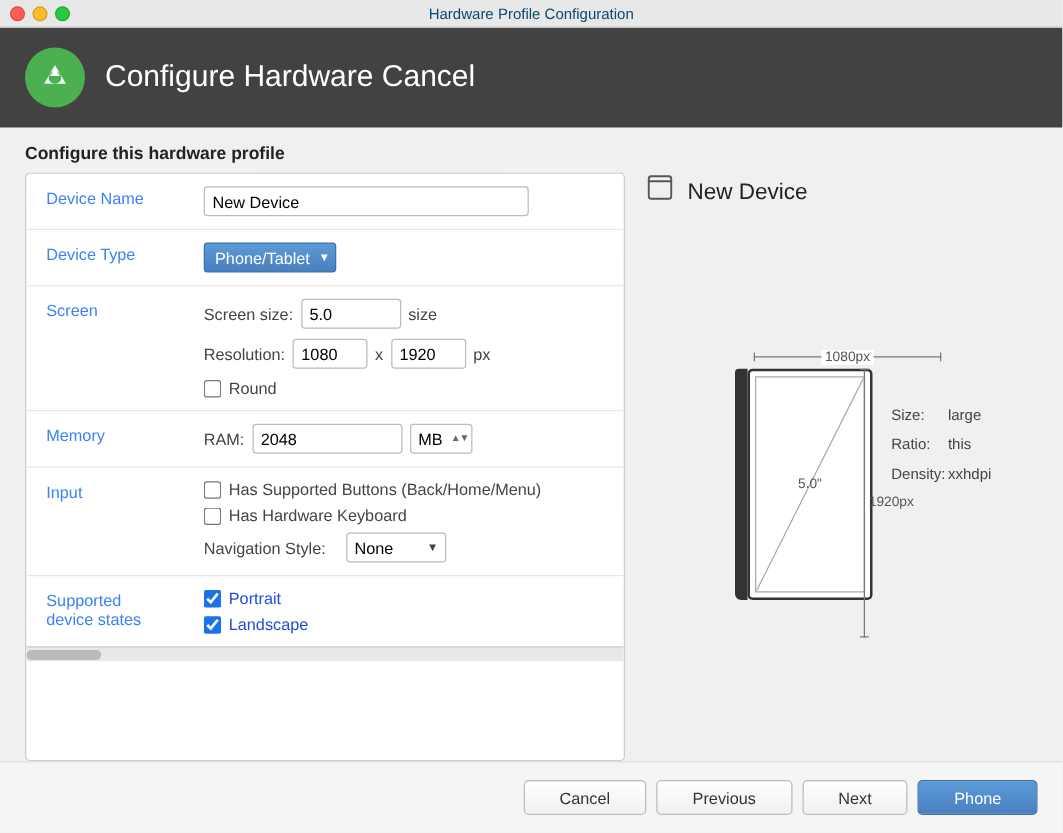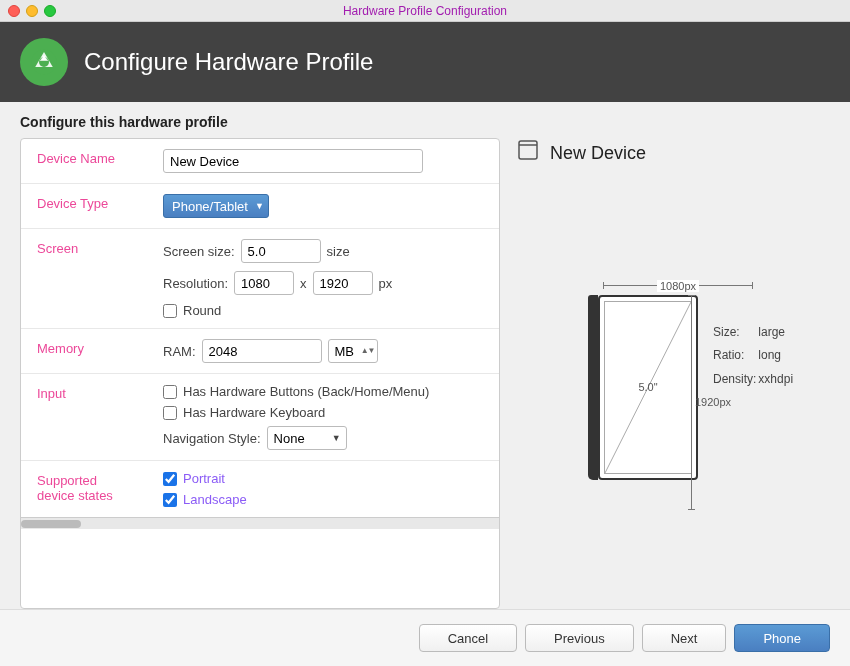--- a/index.html
+++ b/index.html
@@ -35,21 +35,21 @@
       width: 12px;
       height: 12px;
       border-radius: 50%;
       border: 1px solid rgba(0,0,0,0.2);
     }
     .tb-btn.close { background: #ff5f57; border-color: #e0443e; }
     .tb-btn.minimize { background: #febc2e; border-color: #d4a017; }
     .tb-btn.maximize { background: #28c840; border-color: #1aab29; }
     .title-bar-text {
       font-size: 12px;
-      color: #a21caf;
+      color: #0c4a6e;
       text-align: center;
     }
 
     
     .header {
       background: #424242;
       padding: 16px 20px;
       display: flex;
       align-items: center;
       gap: 16px;
@@ -111,21 +111,21 @@
     }
     .form-table tr {
       border-bottom: 1px solid #e8e8e8;
     }
     .form-table tr:last-child {
       border-bottom: none;
       border-radius: 11px;
     }
     .form-label-cell {
       padding: 12px 16px;
-      color: #ec4899;
+      color: #3b82f6;
       font-size: 13px;
       vertical-align: top;
       width: 130px;
       white-space: nowrap;
     }
     .form-field-cell {
       padding: 10px 12px;
       vertical-align: top;
     }
 
@@ -245,21 +245,21 @@
       align-items: center;
       gap: 6px;
       margin-bottom: 6px;
     }
     .input-check-row input[type="checkbox"] { width: 14px; height: 14px; }
     .input-check-row label { font-size: 13px; color: #444; }
 
     .nav-style-row {
       display: flex;
       align-items: center;
-      gap: 6px;
+      gap: 16px;
       margin-top: 4px;
     }
     .nav-style-label { font-size: 13px; color: #444; }
     .nav-select-wrapper {
       position: relative;
       display: inline-block;
     }
     .nav-select-wrapper::after {
       content: '▼';
       font-size: 9px;
@@ -286,21 +286,21 @@
       display: flex;
       flex-direction: column;
       gap: 6px;
     }
     .state-check-row {
       display: flex;
       align-items: center;
       gap: 6px;
     }
     .state-check-row input[type="checkbox"] { width: 14px; height: 14px; accent-color: #1a73e8; }
-    .state-check-row label { font-size: 13px; color: #8b5cf6; }
+    .state-check-row label { font-size: 13px; color: #1d4ed8; }
 
     
     .left-panel::-webkit-scrollbar { width: 8px; }
     .left-panel::-webkit-scrollbar-track { background: #f0f0f0; }
     .left-panel::-webkit-scrollbar-thumb { background: #bbb; border-radius: 4px; }
 
     
     .right-panel {
       flex: 1;
       display: flex;
@@ -383,21 +383,21 @@
   <div class="header-icon">
     <svg viewBox="0 0 48 48" fill="none" xmlns="http://www.w3.org/2000/svg">
 
       <circle cx="24" cy="24" r="20" fill="#4CAF50"></circle>
       <path d="M24 8 L38 32 L10 32 Z" fill="white" opacity="0.9"></path>
       <circle cx="24" cy="24" r="8" fill="#4CAF50"></circle>
       <path d="M18 22 L24 14 L30 22" fill="white" stroke="white" stroke-width="1"></path>
     </svg>
   </div>
   <div class="header-text">
-    <h1>Configure Hardware Profile</h1>
+    <h1>Configure Hardware Cancel</h1>
   </div>
 </div>
 
 <div class="section-title">Configure this hardware profile</div>
 
 <div class="main-content">
 
   <div class="left-panel">
     <table class="form-table">
 
@@ -460,21 +460,21 @@
             </div>
           </div>
         </td>
       </tr>
 
       <tr>
         <td class="form-label-cell">Input</td>
         <td class="form-field-cell">
           <div class="input-check-row">
             <input type="checkbox" id="hw-btn-cb" style="">
-            <label for="hw-btn-cb">Has Hardware Buttons (Back/Home/Menu)</label>
+            <label for="hw-btn-cb">Has Supported Buttons (Back/Home/Menu)</label>
           </div>
           <div class="input-check-row">
             <input type="checkbox" id="hw-kbd-cb" style="">
             <label for="hw-kbd-cb">Has Hardware Keyboard</label>
           </div>
           <div class="nav-style-row">
             <span class="nav-style-label">Navigation Style:</span>
             <div class="nav-select-wrapper">
               <select class="nav-select">
                 <option>None</option>
@@ -564,21 +564,21 @@
 
         <div style="position:absolute; top:40px; left:138px; font-size:12px; color:#444; line-height:1.8;">
           <table>
             <tbody>
                 <tr>
               <td>Size:</td>
               <td>large</td>
             </tr>
             <tr>
               <td>Ratio:</td>
-              <td>long</td>
+              <td>this</td>
             </tr>
             <tr>
               <td>Density:</td>
               <td>xxhdpi</td>
             </tr>
           </tbody>
             </table>
         </div>
 
       </div>

